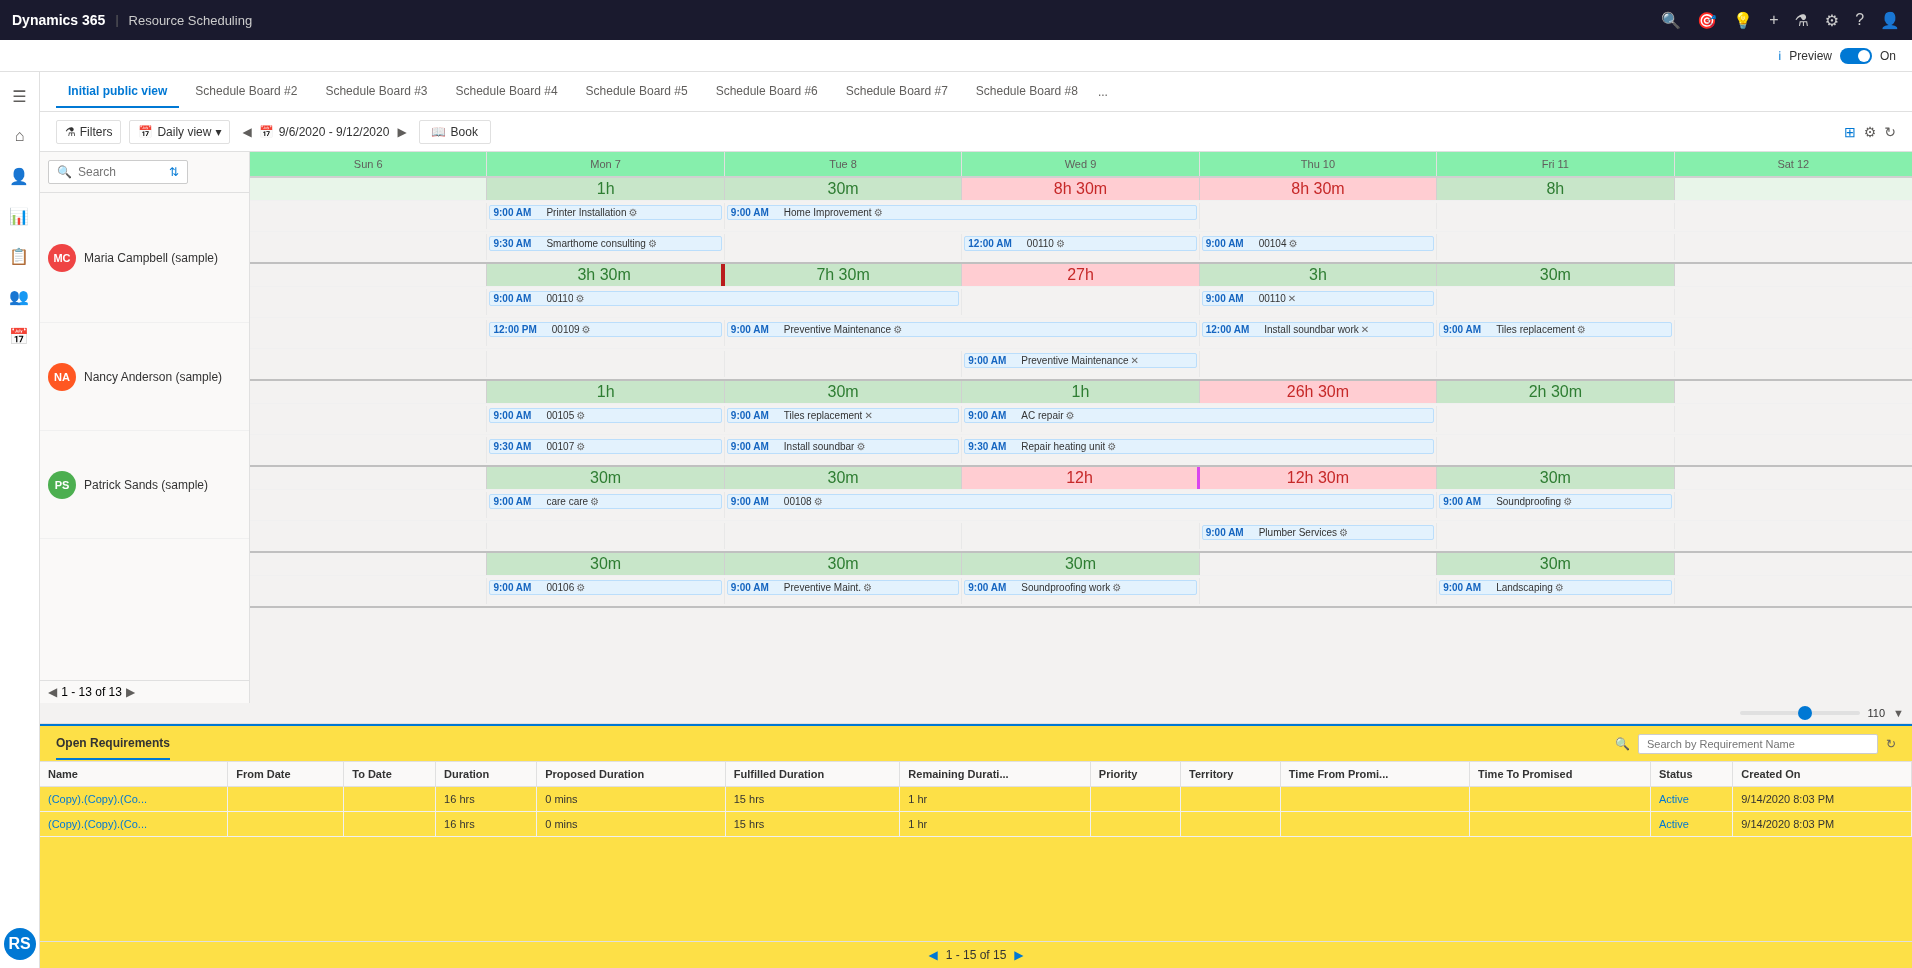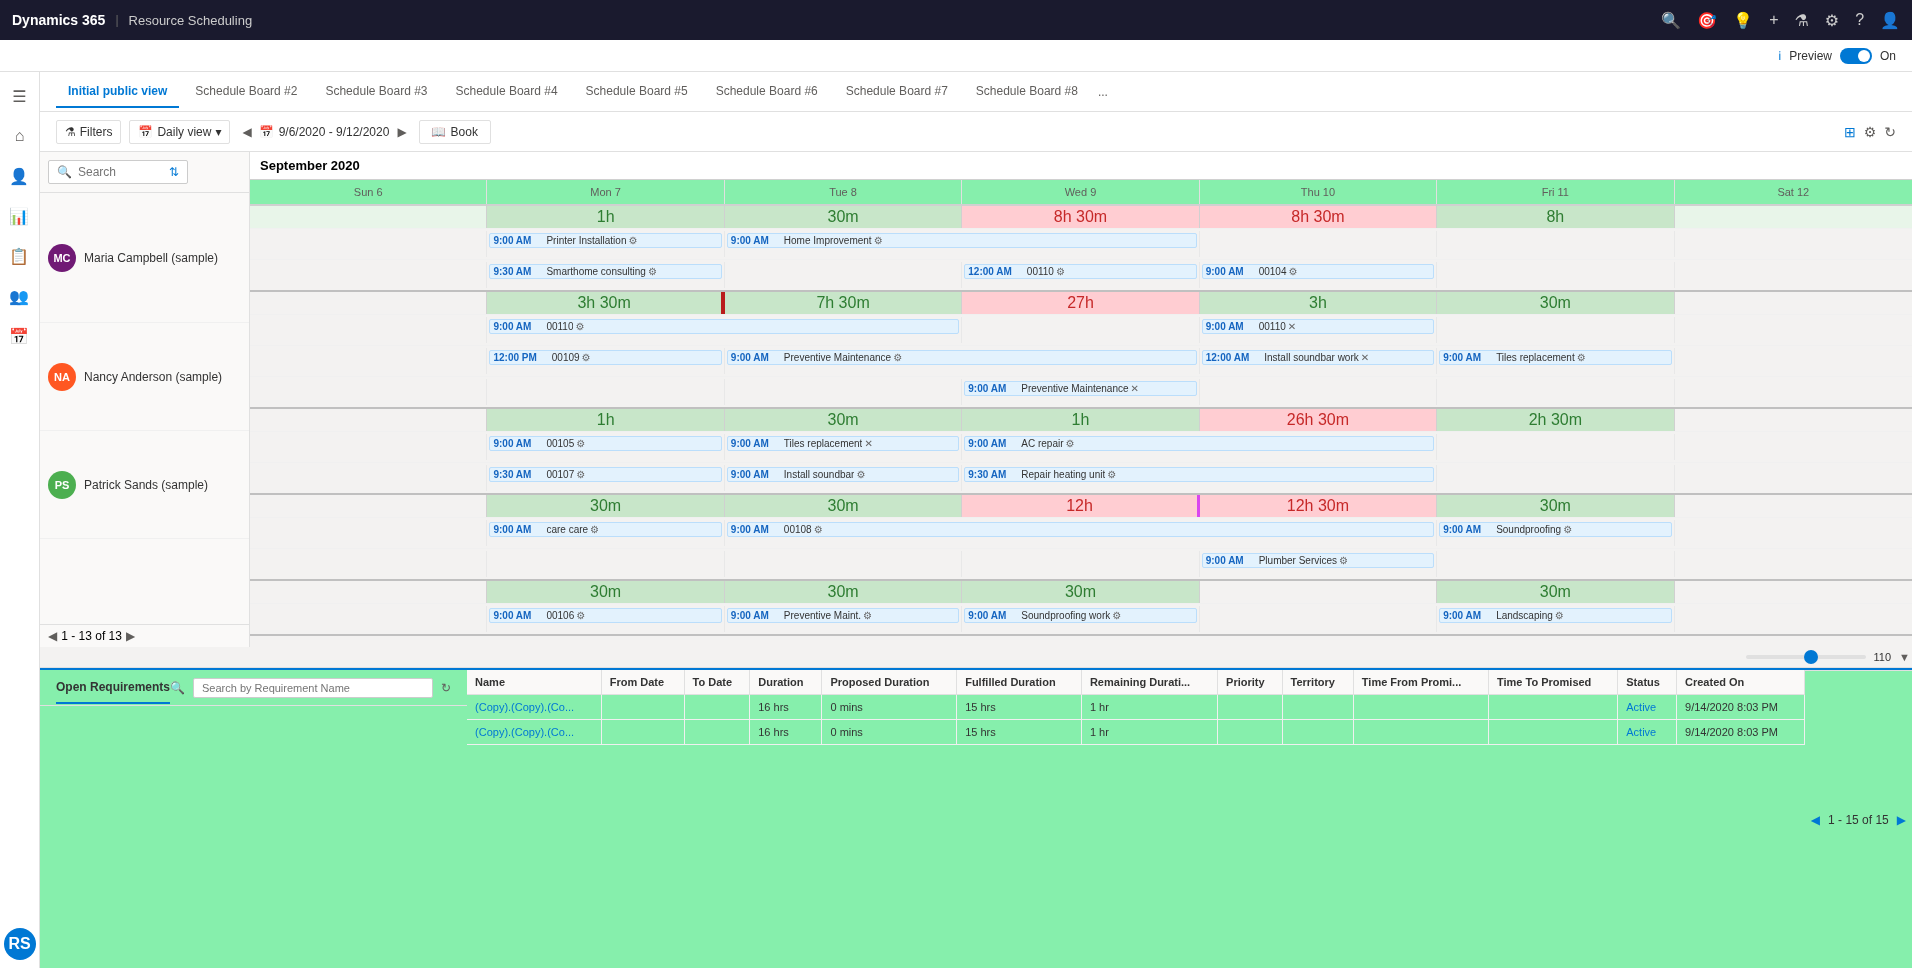--- a/index.html
+++ b/index.html
@@ -197,25 +197,25 @@
       justify-content: center;
       color: #fff;
       font-size: 11px;
       font-weight: 600;
       flex-shrink: 0;
     }
     .resource-name { font-size: 12px; color: #333; }
 
     
     .bottom-panel {
-      height: 300px;
-      background: #86efac;
+      height: 244px;
+      background: #fde047;
       border-top: 2px solid #0078d4;
       display: flex;
-      flex-direction: row;
+      flex-direction: column;
     }
     .bottom-panel-tabs {
       display: flex;
       align-items: center;
       border-bottom: 1px solid #e0e0e0;
       padding: 0 16px;
       height: 36px;
       justify-content: space-between;
     }
     .bottom-tab {
@@ -293,21 +293,21 @@
       font-size: 12px;
       border-top: 1px solid #e0e0e0;
     }
     .pag-btn { cursor: pointer; color: #605e5c; }
 
     
     .zoom-area {
       display: flex;
       align-items: center;
       justify-content: flex-end;
-      padding: 4px 2px;
+      padding: 4px 8px;
       gap: 8px;
       font-size: 11px;
       color: #333;
       border-bottom: 1px solid #e0e0e0;
     }
     .zoom-slider {
       -webkit-appearance: none;
       width: 120px;
       height: 4px;
       background: #e0e0e0;
@@ -469,21 +469,21 @@
             <div class="search-box">
               <span>🔍</span>
               <input type="text" placeholder="Search" style="">
               <span style="color:#0078d4;">⇅</span>
             </div>
           </div>
           <div class="resource-list">
 
 
             <div class="resource-row" style="height:130px;">
-              <div class="resource-avatar" style="background:#701a75;">MC</div>
+              <div class="resource-avatar" style="background:#ef4444;">MC</div>
               <span class="resource-name">Maria Campbell (sample)</span>
             </div>
 
             <div class="resource-row" style="height:108px;">
               <div class="resource-avatar" style="background:#ff5722;">NA</div>
               <span class="resource-name">Nancy Anderson (sample)</span>
             </div>
 
             <div class="resource-row" style="height:108px;">
               <div class="resource-avatar" style="background:#4caf50;">PS</div>
@@ -493,21 +493,20 @@
           </div>
           <div class="resource-pagination">
             <span class="pag-btn">◀</span>
             <span>1 - 13 of 13</span>
             <span class="pag-btn">▶</span>
           </div>
         </div>
 
         <div class="cal-outer">
 
-          <div style="background:#fff; padding:6px 10px; font-weight:700; font-size:13px; border-bottom:1px solid #d0d0d0;">September 2020</div>
 
           <div style="display:grid; grid-template-columns: repeat(7, 1fr); background:#86efac; border-bottom:2px solid #d0d0d0; position:sticky; top:0; z-index:5;">
             <div style="text-align:center; padding:6px; font-size:11px; color:#605e5c; border-right:1px solid #e0e0e0;">Sun 6</div>
             <div style="text-align:center; padding:6px; font-size:11px; color:#605e5c; border-right:1px solid #e0e0e0;">Mon 7</div>
             <div style="text-align:center; padding:6px; font-size:11px; color:#605e5c; border-right:1px solid #e0e0e0;">Tue 8</div>
             <div style="text-align:center; padding:6px; font-size:11px; color:#605e5c; border-right:1px solid #e0e0e0;">Wed 9</div>
             <div style="text-align:center; padding:6px; font-size:11px; color:#605e5c; border-right:1px solid #e0e0e0;">Thu 10</div>
             <div style="text-align:center; padding:6px; font-size:11px; color:#605e5c; border-right:1px solid #e0e0e0;">Fri 11</div>
             <div style="text-align:center; padding:6px; font-size:11px; color:#605e5c;">Sat 12</div>
           </div>

